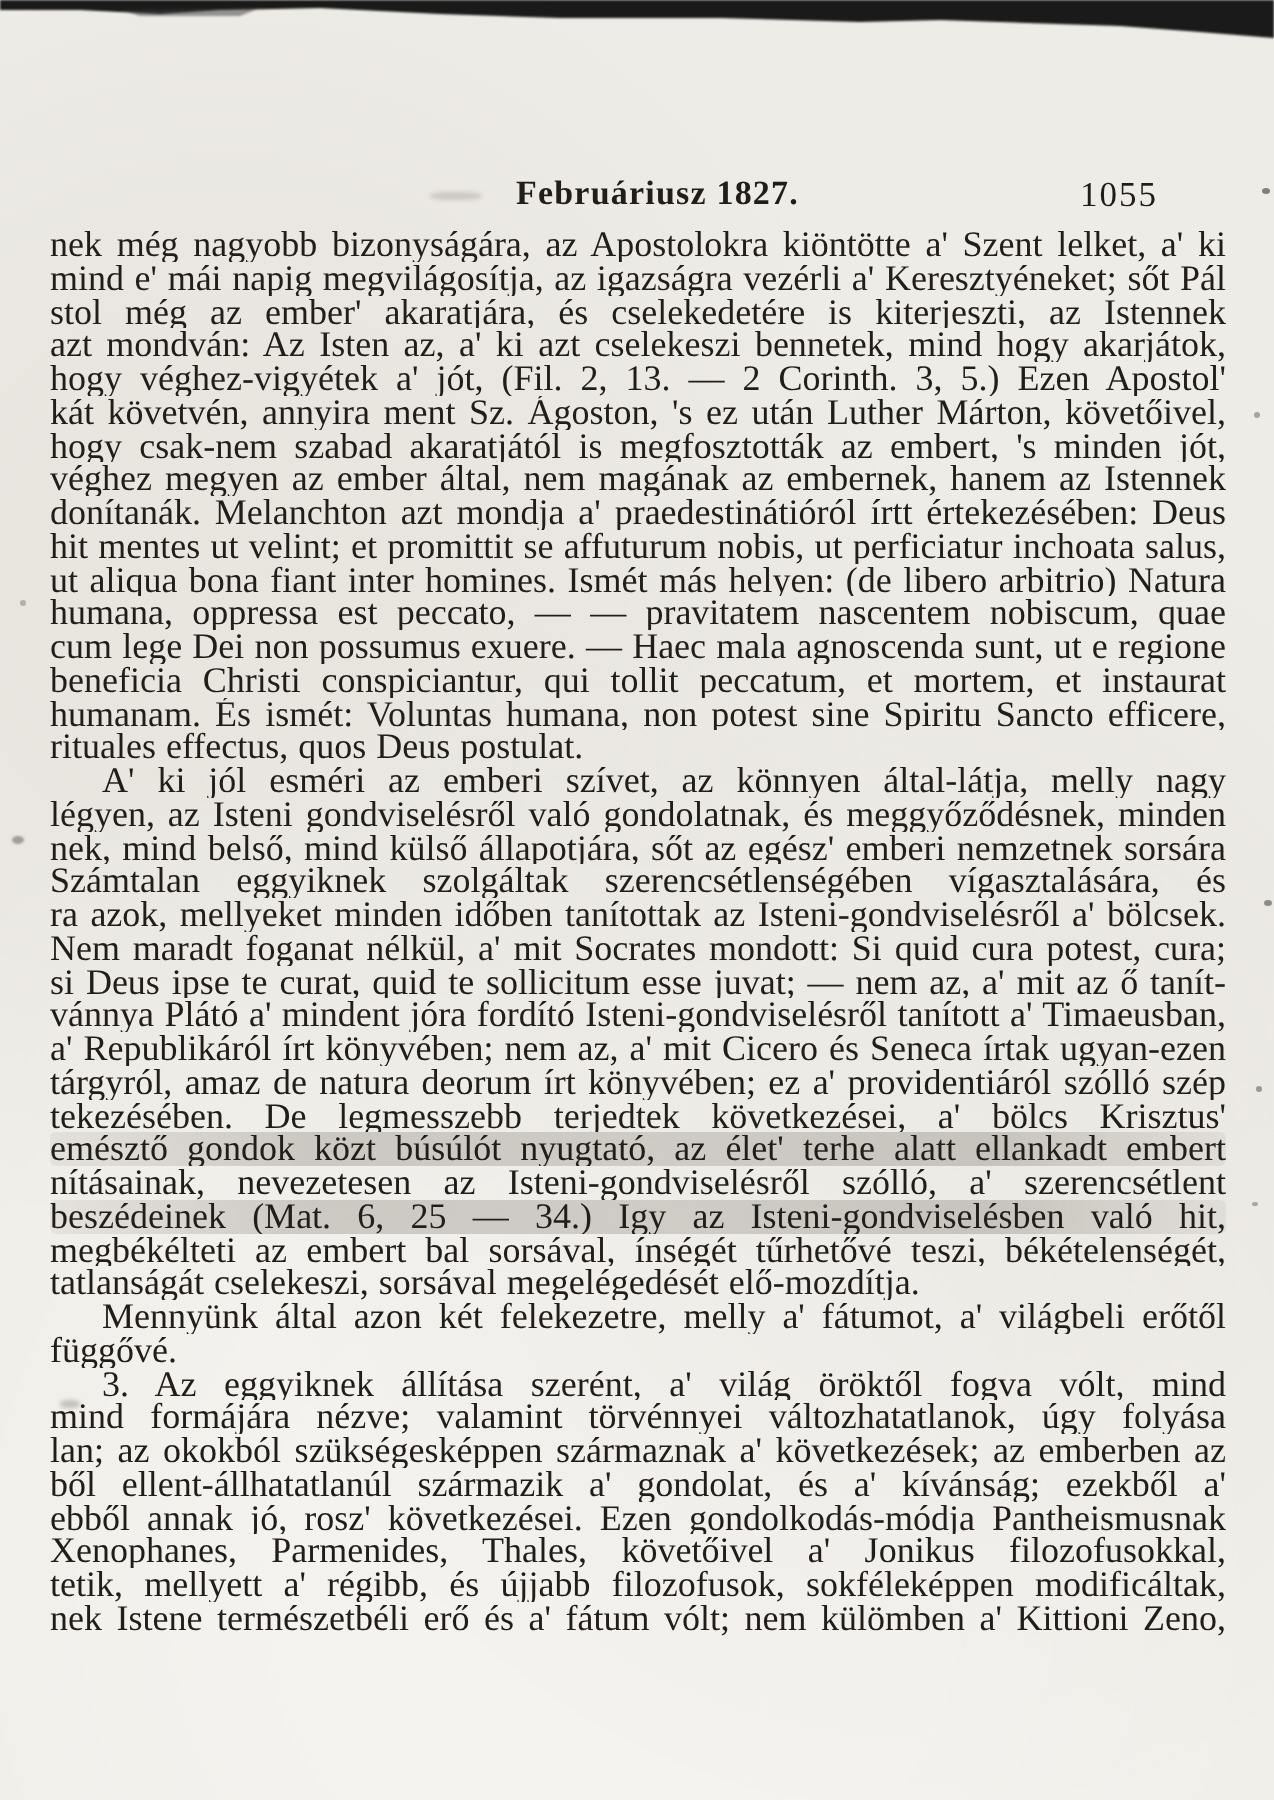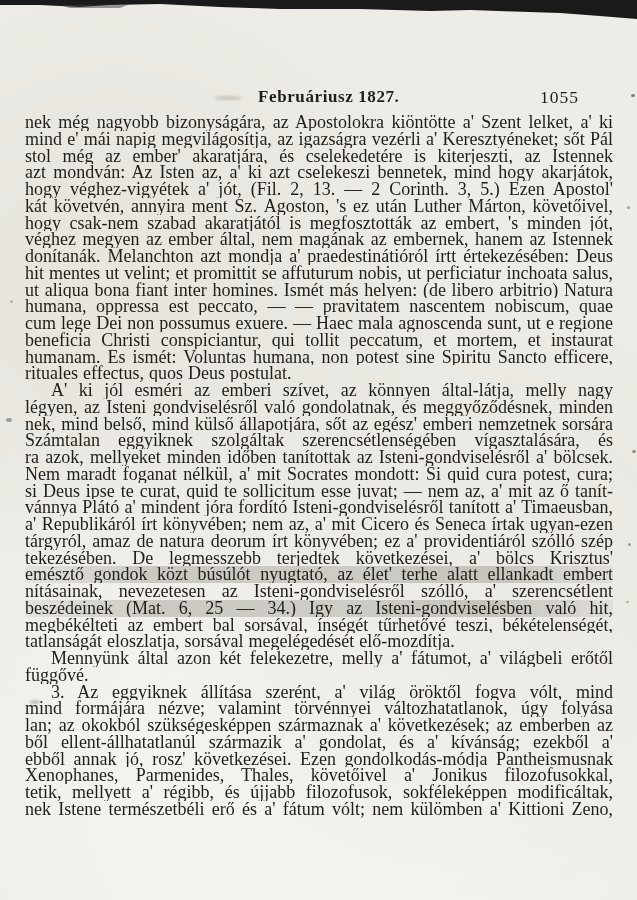--- a/index.html
+++ b/index.html
@@ -96,21 +96,21 @@
         <div class="line">Nem maradt foganat nélkül, a' mit Socrates mondott: Si quid cura potest, cura; at</div>
         <div class="line">si Deus ipse te curat, quid te sollicitum esse juvat; — nem az, a' mit az ő tanít-</div>
         <div class="line">vánnya Plátó a' mindent jóra fordító Isteni-gondviselésről tanított a' Timaeusban, és</div>
         <div class="line">a' Republikáról írt könyvében; nem az, a' mit Cicero és Seneca írtak ugyan-ezen</div>
         <div class="line">tárgyról, amaz de natura deorum írt könyvében; ez a' providentiáról szólló szép ér-</div>
         <div class="line">tekezésében. De legmesszebb terjedtek következései, a' bölcs Krisztus' idvességes ta-</div>
         <div class="line smudge">emésztő gondok közt búsúlót nyugtató, az élet' terhe alatt ellankadt embert elevenítő</div>
         <div class="line">nításainak, nevezetesen az Isteni-gondviselésről szólló, a' szerencsétlent vígasztaló, az</div>
         <div class="line smudge">beszédeinek (Mat. 6, 25 — 34.) Igy az Isteni-gondviselésben való hit, megengeszteli,</div>
         <div class="line">megbékélteti az embert bal sorsával, ínségét tűrhetővé teszi, békételenségét, nyugha-</div>
-        <div class="line flush">tatlanságát eloszlatja, sorsával megelégedését elő-mozdítja.</div>
+        <div class="line flush">tatlanságát cselekeszi, sorsával megelégedését elő-mozdítja.</div>
       </div>
       <div>
         <div class="line indent">Mennyünk által azon két felekezetre, melly a' fátumot, a' világbeli erőtől tészi</div>
         <div class="line flush">függővé.</div>
       </div>
       <div>
         <div class="line indent">3. Az eggyiknek állítása szerént, a' világ öröktől fogva vólt, mind materiájára,</div>
         <div class="line">mind formájára nézve; valamint törvénnyei változhatatlanok, úgy folyása feltartózhatat-</div>
         <div class="line">lan; az okokból szükségesképpen származnak a' következések; az emberben az érzés-</div>
         <div class="line">ből ellent-állhatatlanúl származik a' gondolat, és a' kívánság; ezekből a' cselekedet;</div>

